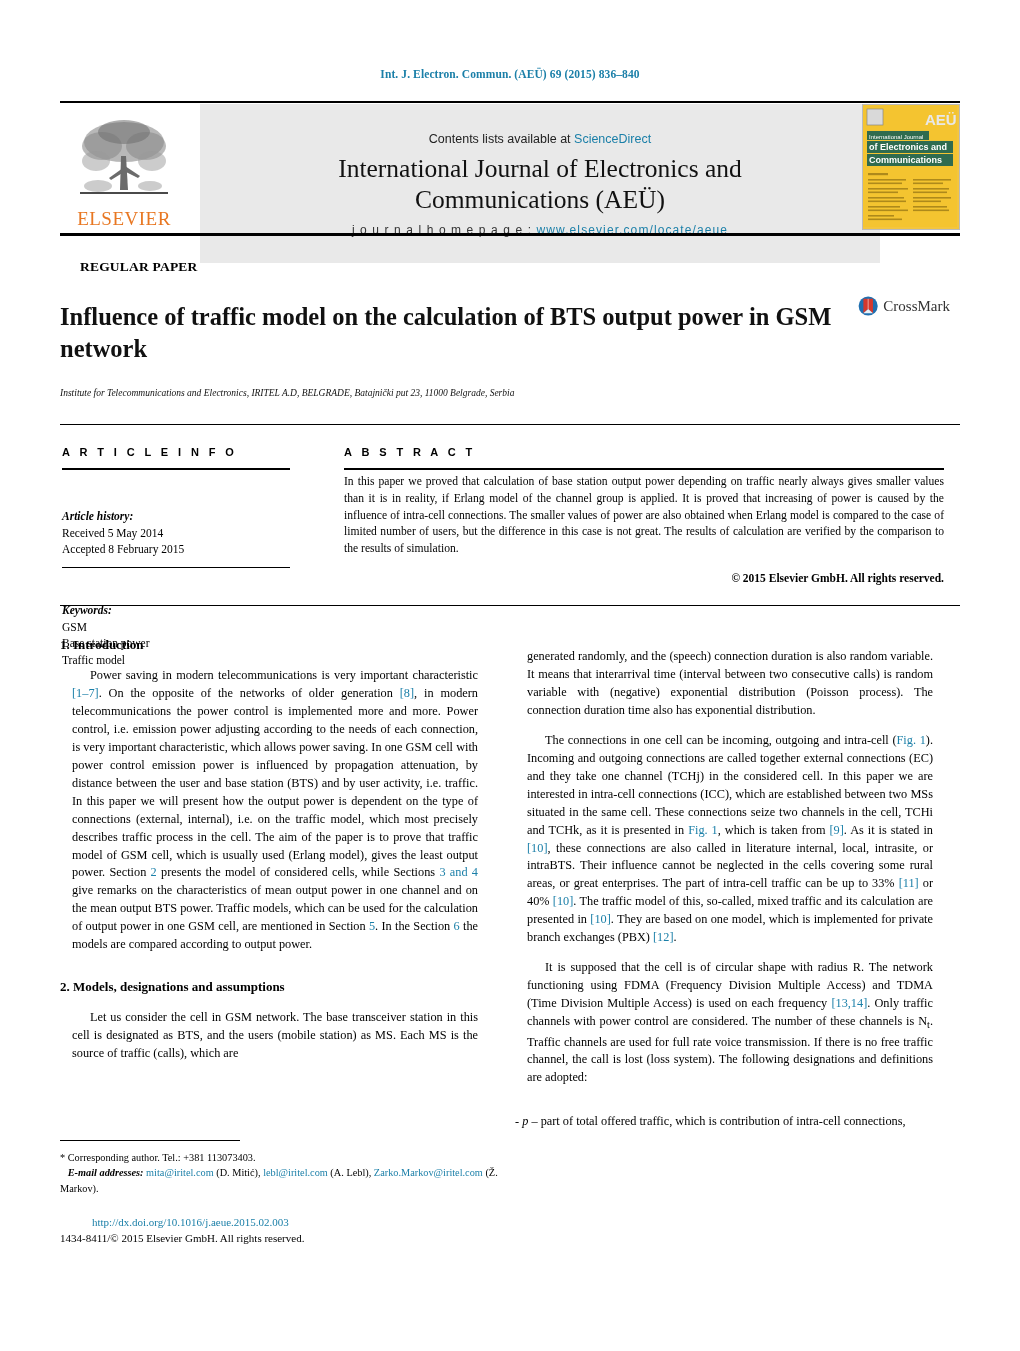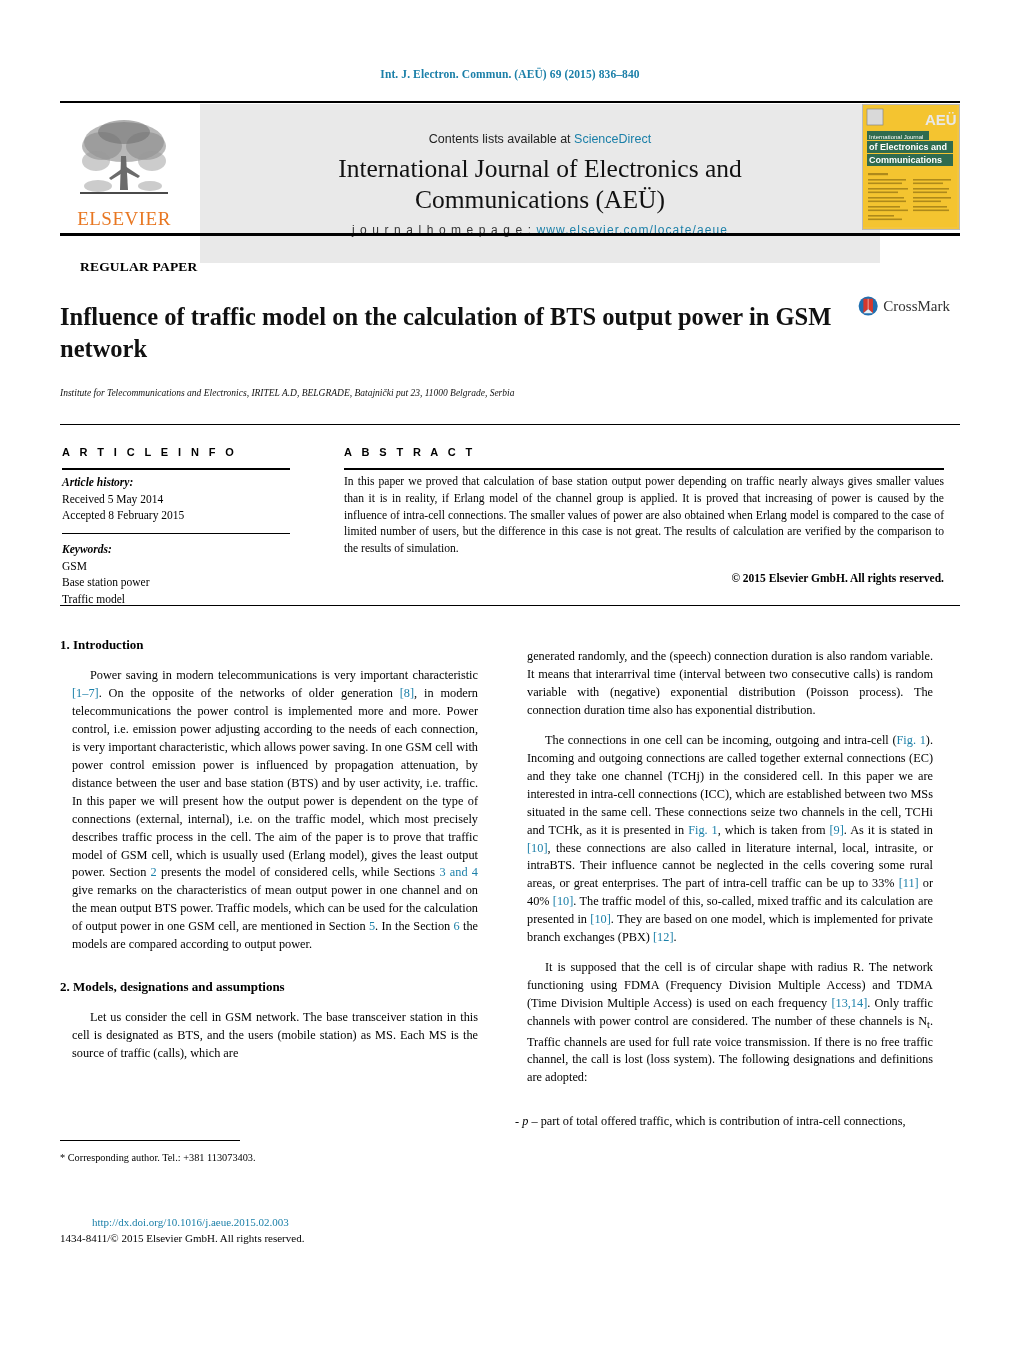--- a/index.html
+++ b/index.html
@@ -224,21 +224,21 @@
   }
 
   .info-col {
     position: absolute;
     left: 62px;
     top: 474px;
     width: 250px;
     font-size: 11.5px;
     line-height: 1.45;
   }
-  .info-col .lbl { font-style: italic; font-weight: bold; }
+  .info-col .lbl { font-style: italic; font-weight: bold; margin-top: 34px; }
   .info-sep {
     width: 228px;
     height: 1px;
     background: #000;
     margin: 9px 0 7px 0;
   }
 
   .abstract-col {
     position: absolute;
     left: 344px;
@@ -460,20 +460,24 @@
 
     <ul class="deflist">
       <li>- <i>p</i><span> – part of total offered traffic, which is contribution of intra-cell connections,</span></li>
     </ul>
   </div>
 
   <div class="foot-rule"></div>
 
   <div class="footnote">
     <div>* Corresponding author. Tel.: +381 113073403.</div>
+    <div>
+      &nbsp;&nbsp;&nbsp;<span class="ital">E-mail addresses:</span>
+      <a href="#">mita@iritel.com</a><span> (D. Mitić), </span><a href="#">lebl@iritel.com</a><span> (A. Lebl), </span><a href="#">Zarko.Markov@iritel.com</a><span> (Ž. Markov).</span>
+    </div>
   </div>
 
   <div class="doi-block">
     <div class="doi">http://dx.doi.org/10.1016/j.aeue.2015.02.003</div>
     <div>1434-8411/© 2015 Elsevier GmbH. All rights reserved.</div>
   </div>
 
 </div>
 
 </body></html>

